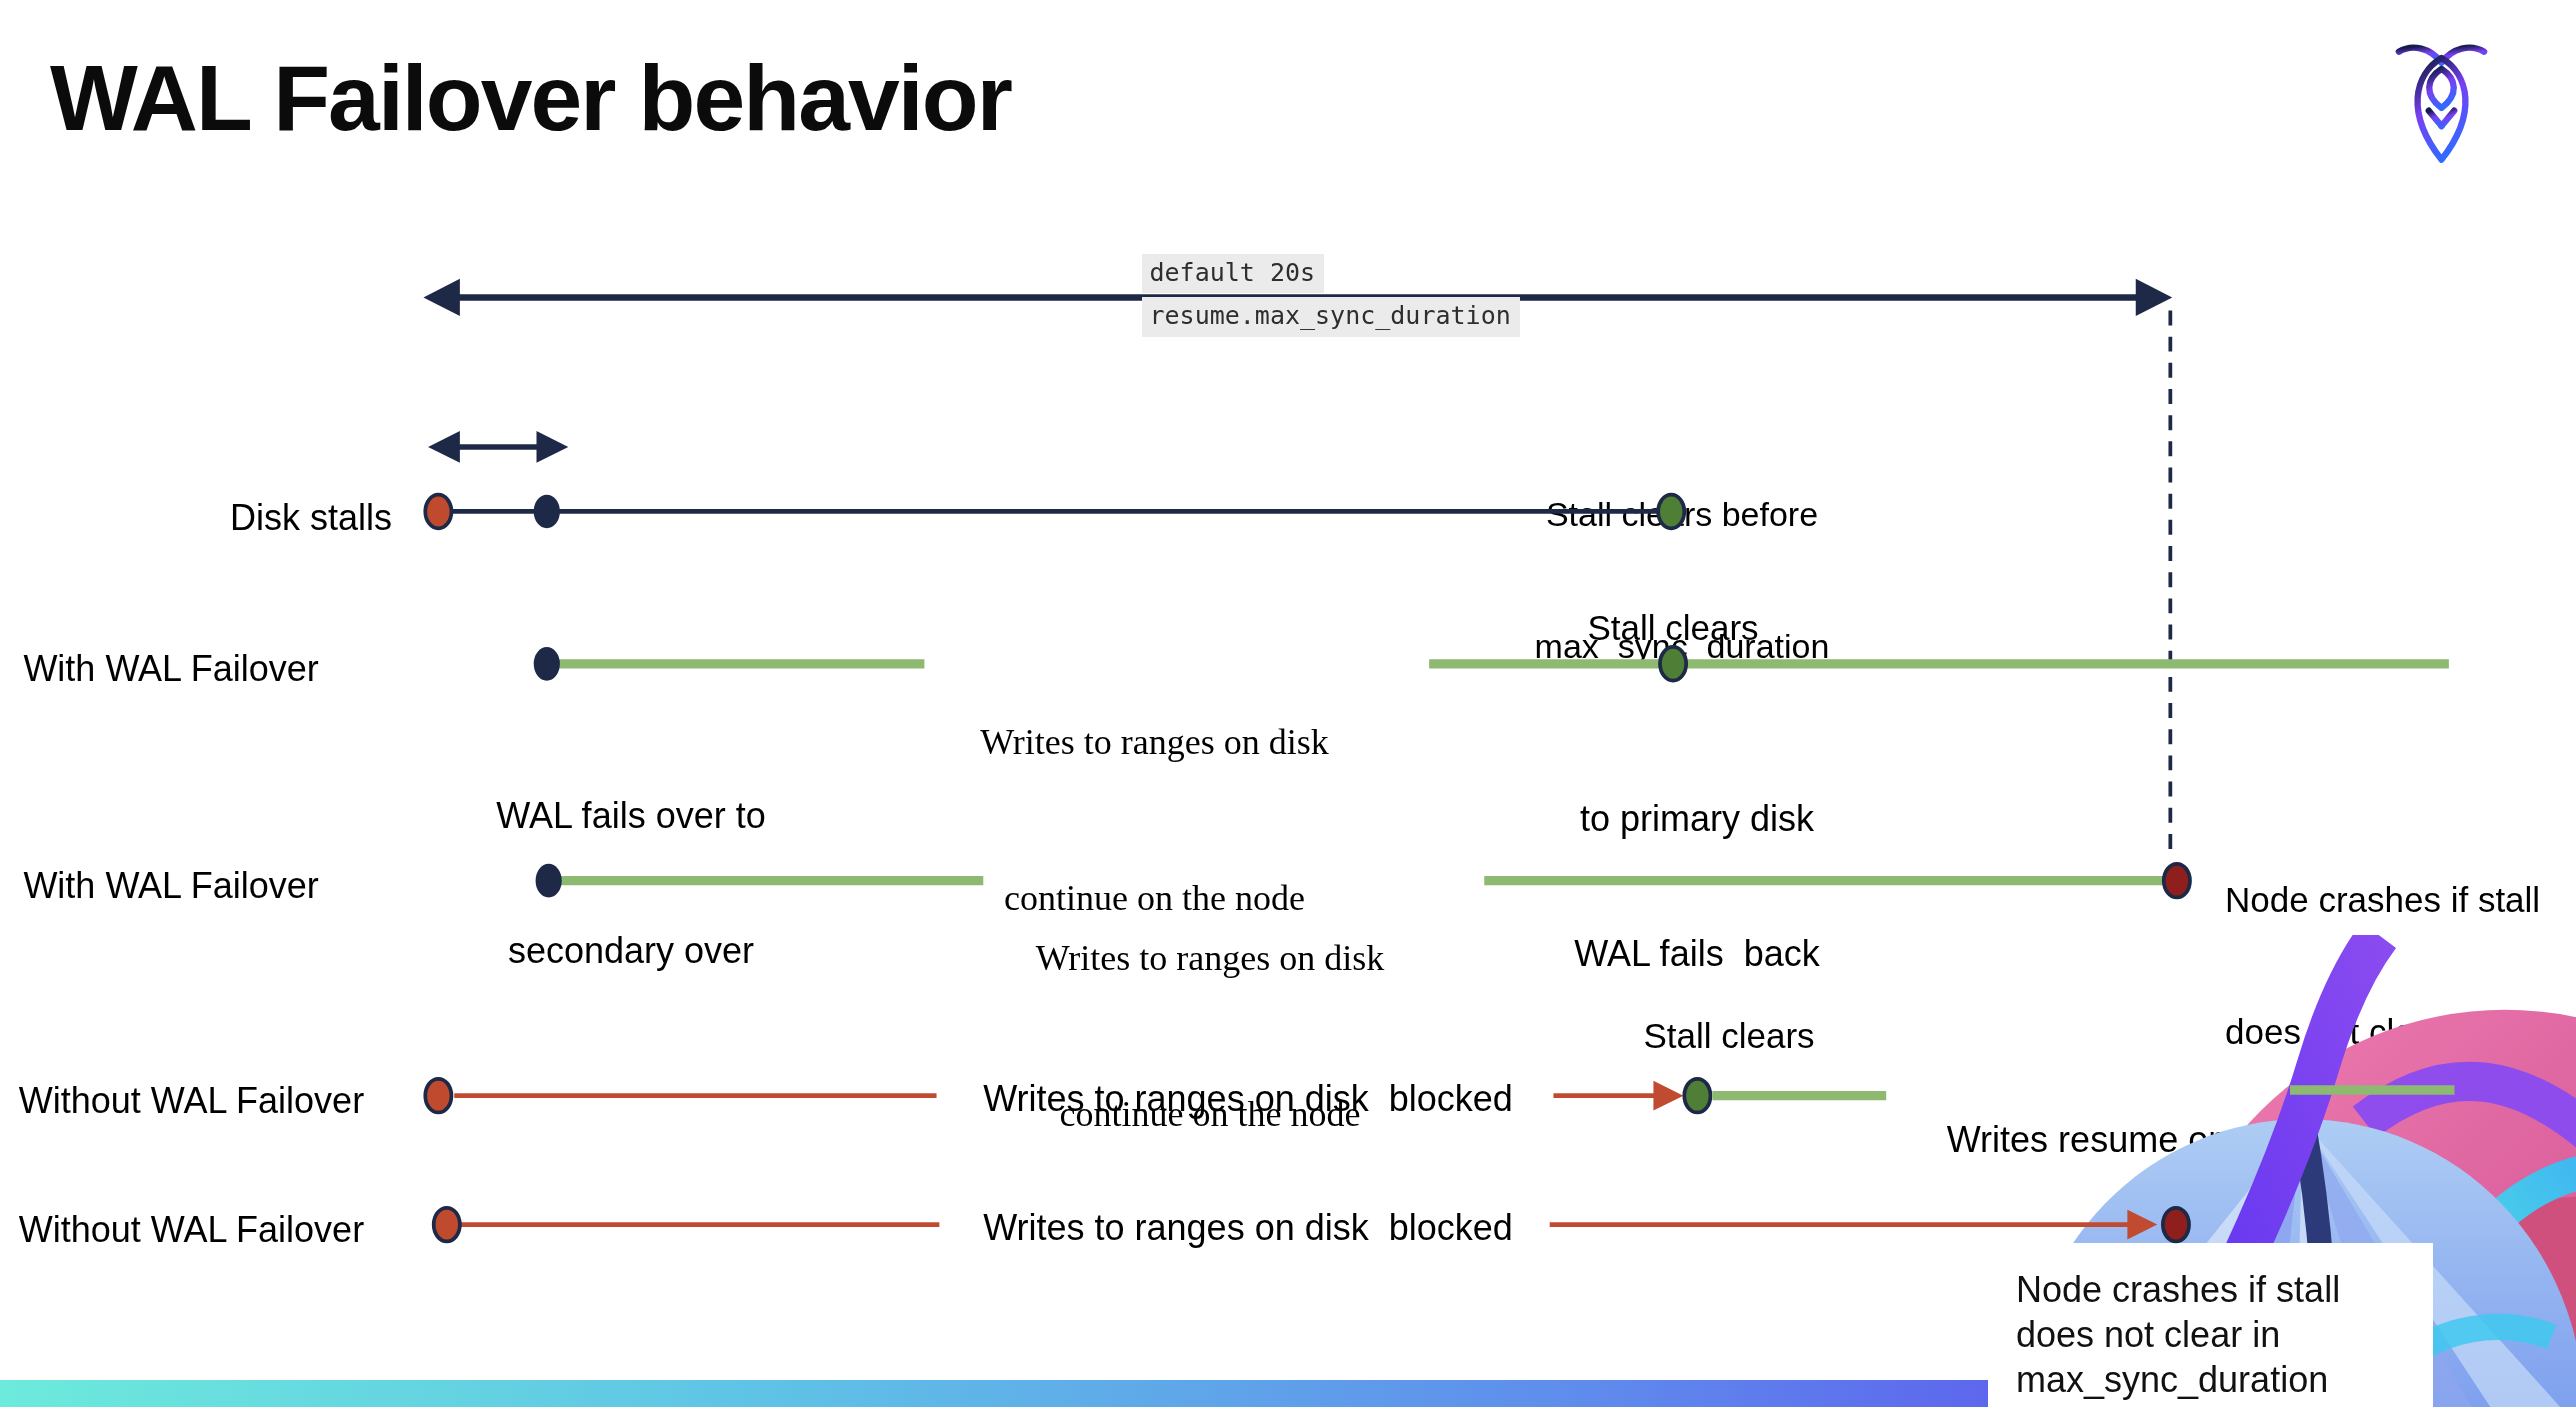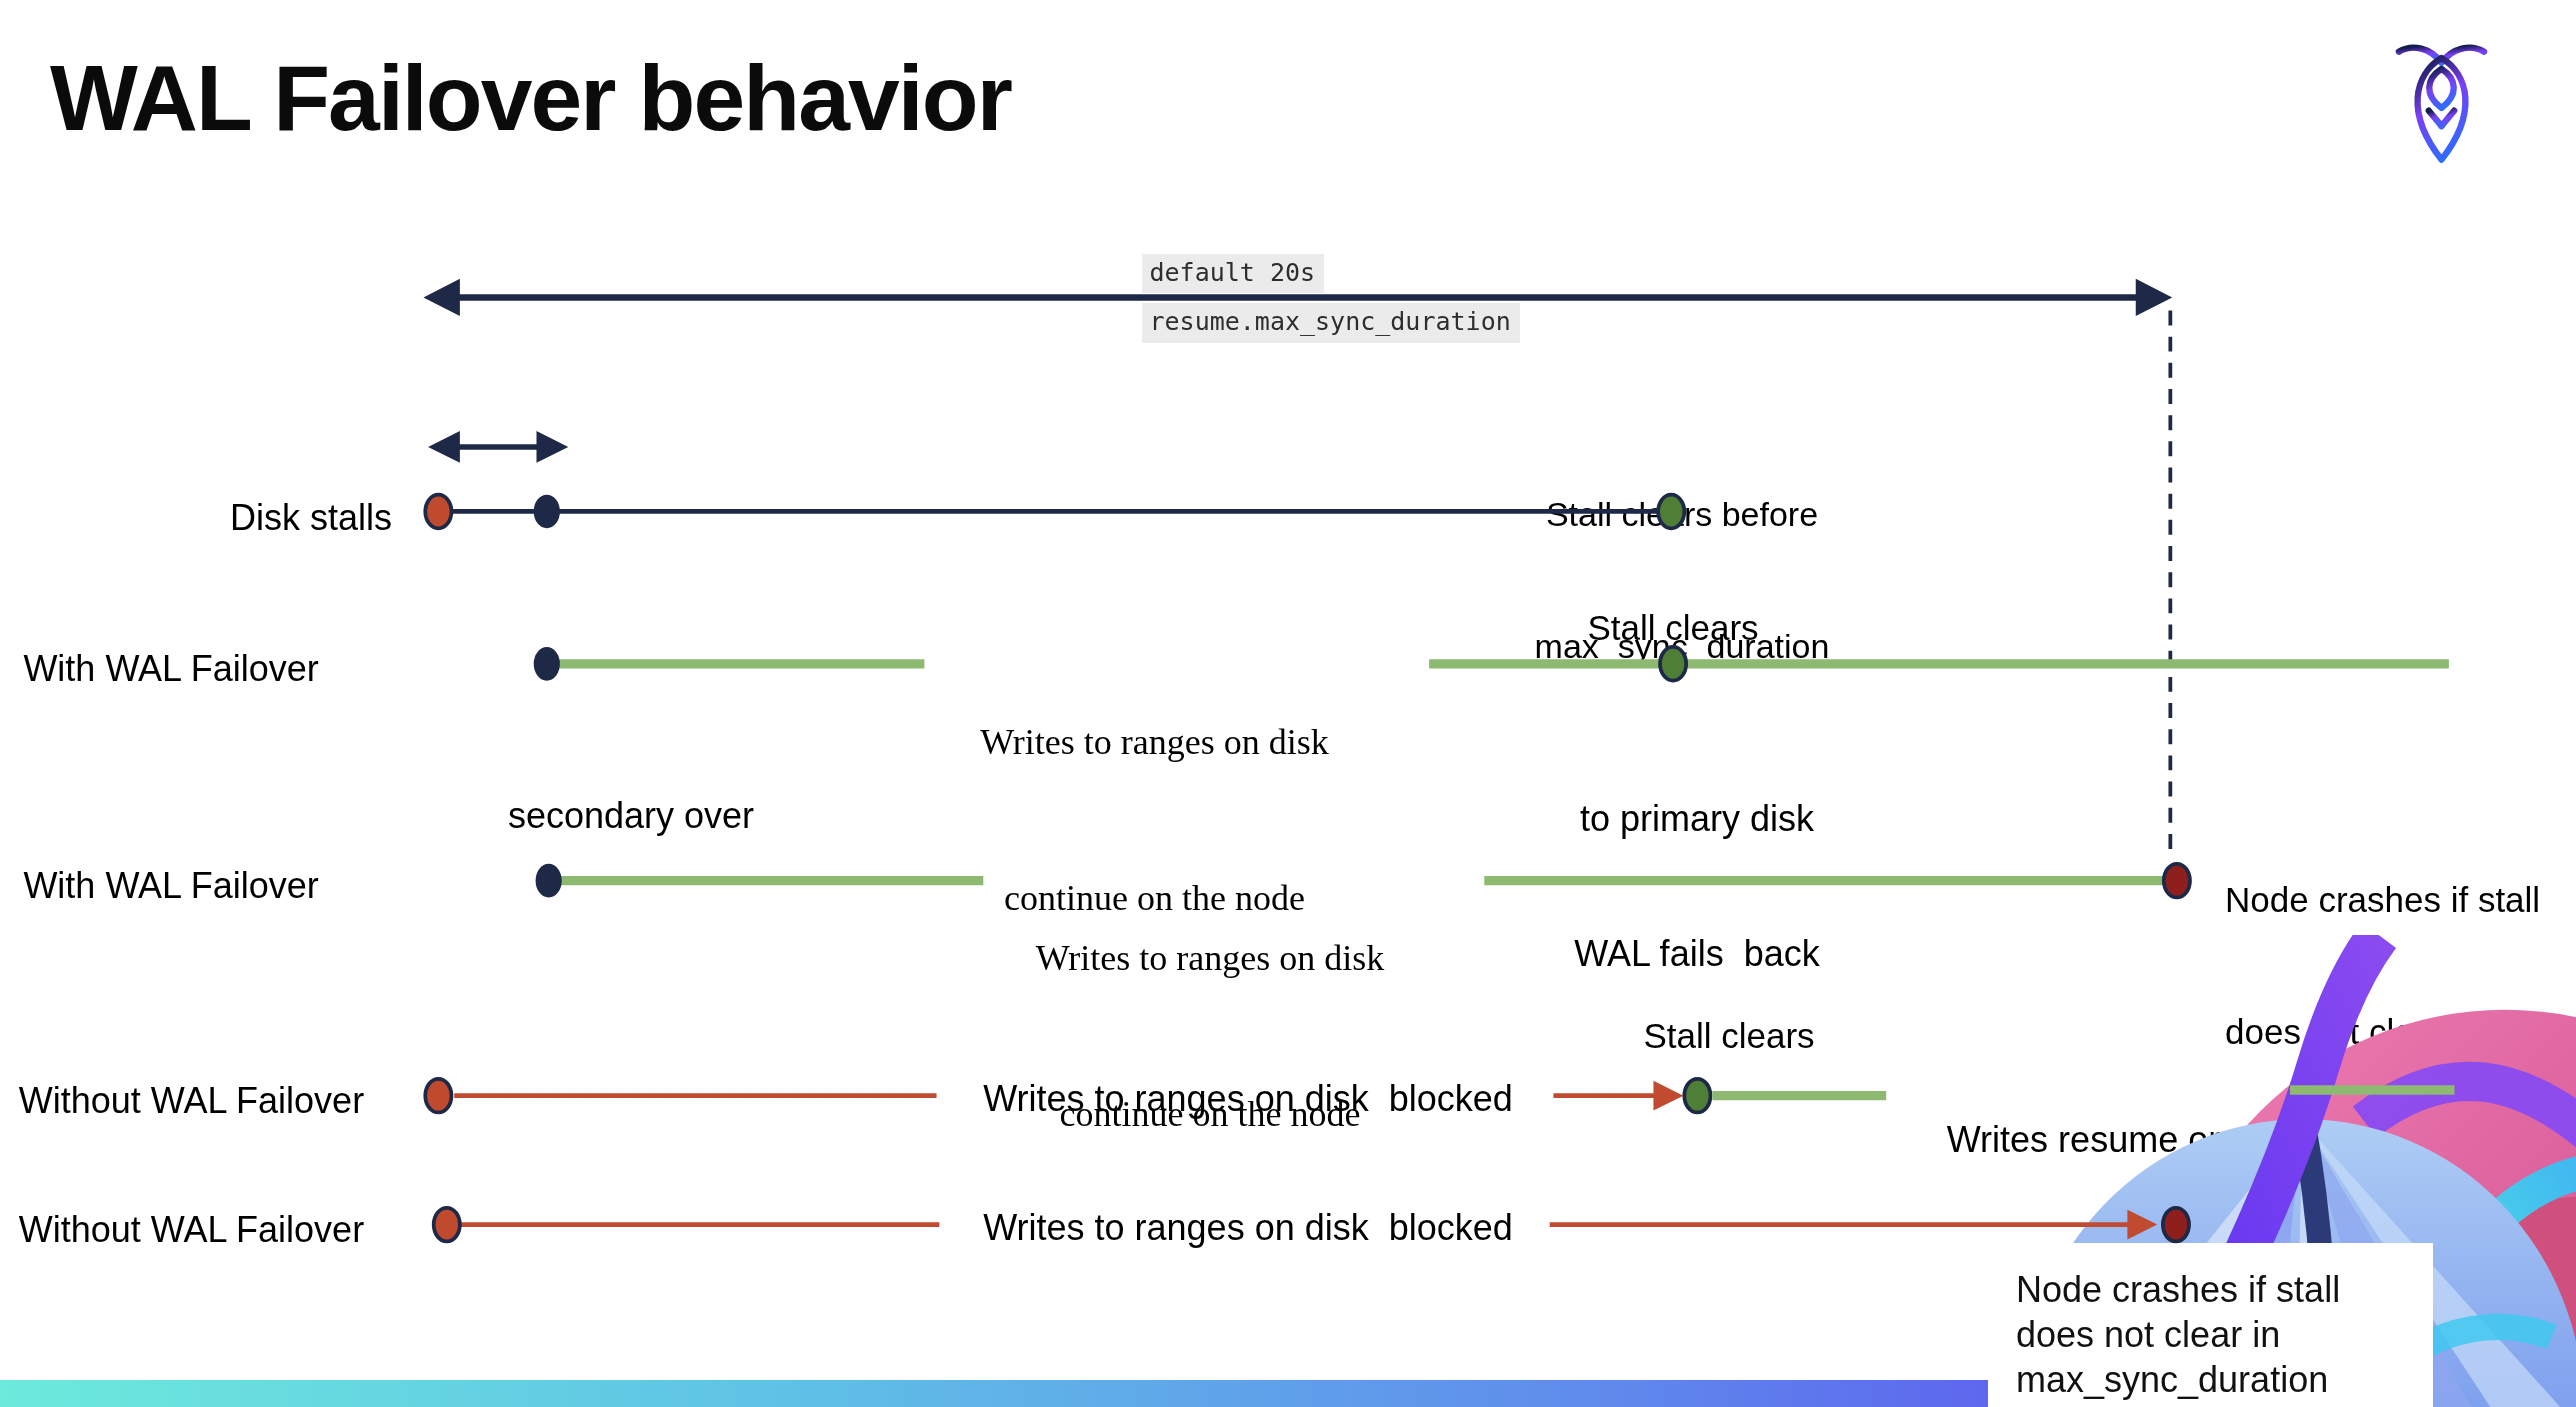--- a/index.html
+++ b/index.html
@@ -4,21 +4,21 @@
 <style>
   html,body{margin:0;padding:0;background:#ffffff;}
   #slide{position:relative;width:2576px;height:1408px;overflow:hidden;background:#ffffff;
          font-family:"Liberation Sans",sans-serif;color:#111;}
   .lbl{position:absolute;color:#000000;font-size:36px;line-height:47px;white-space:pre-wrap;}
   .ctr{text-align:center;}
   .title{position:absolute;left:50px;top:45px;font-size:93px;font-weight:800;
          letter-spacing:-1.9px;color:#0b0b0b;}
   .mono{position:absolute;font-family:"DejaVu Sans Mono","Liberation Mono",monospace;
         font-size:25px;color:#2e2e2e;line-height:32px;}
-  .mono span{display:inline-block;background:#ebebeb;padding:2.8px 9.3px 4.7px 7.5px;margin-bottom:10px;}
+  .mono span{display:inline-block;background:#ebebeb;padding:2.8px 9.3px 4.7px 7.5px;margin-bottom:4px;}
   .whitebox{position:absolute;left:1988px;top:1243px;width:445px;height:165px;background:#ffffff;
             z-index:4;}
   .whitebox .txt{margin:24px 0 0 28px;font-size:36px;line-height:45px;}
   .layer{position:absolute;left:0;top:0;}.z1{z-index:1}.z2{z-index:2}.z5{z-index:5}
   .bottombar{position:absolute;left:0;bottom:0;width:2576px;height:28px;z-index:0;
              background:linear-gradient(90deg,#6ceadb 0%,#5fc2e6 30%,#5f8bec 62%,#5a31f0 100%);}
   .midtext{line-height:52px;font-size:36px;font-family:Liberation Serif, serif;}
 </style>
 </head>
 <body>
@@ -162,20 +162,21 @@
     <div>Stall clears before</div>
     <div>max_sync_duration</div>
   </div>
 
   <div class="lbl ctr midtext" style="left:944px;top:612px;width:421px;">
     <div>Writes to ranges on disk</div>
     <div>continue on the node</div>
   </div>
   <div class="lbl ctr" style="left:1533px;top:604px;width:280px;font-size:35px;">Stall clears</div>
   <div class="lbl ctr" style="left:430px;top:703px;width:402px;line-height:45px;">
+    <div>WAL fails over to</div>
     <div>secondary over</div>
   </div>
   <div class="lbl ctr" style="left:1496px;top:706px;width:402px;line-height:45px;">
     <div>to primary disk</div>
     <div>WAL fails  back</div>
   </div>
 
   <div class="lbl ctr midtext" style="left:995px;top:828px;width:430px;">
     <div>Writes to ranges on disk</div>
     <div>continue on the node</div>

